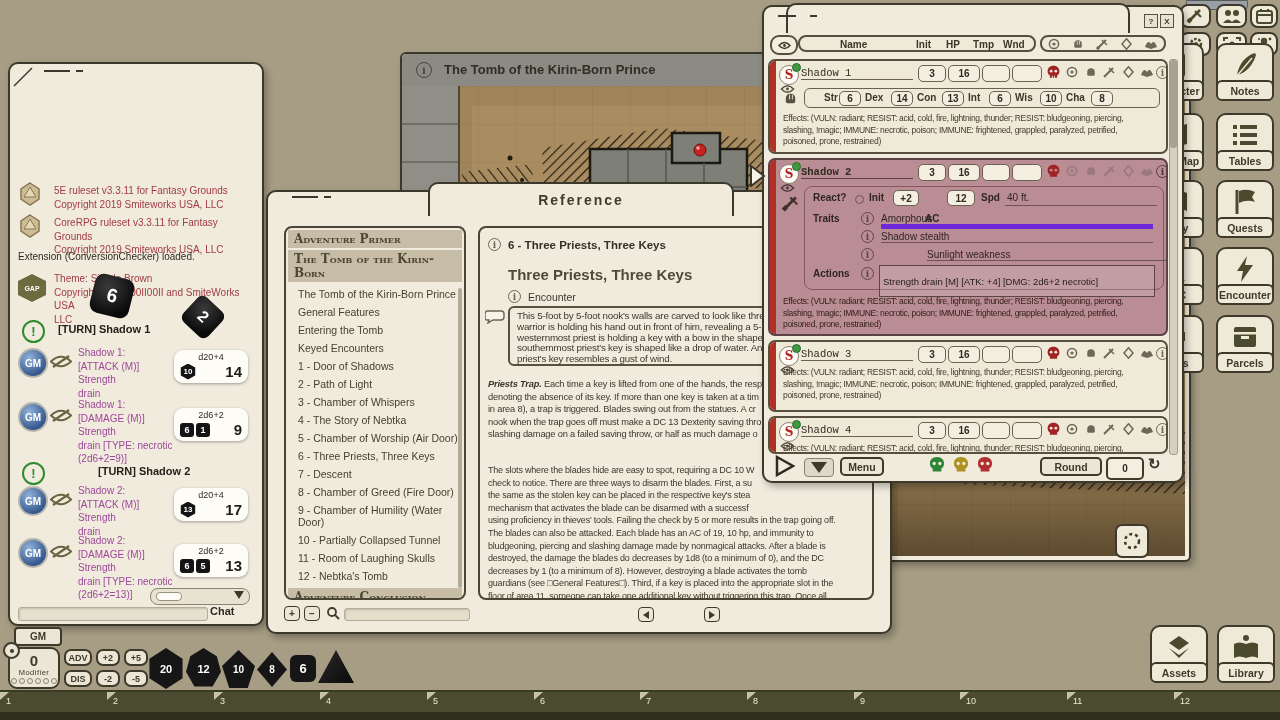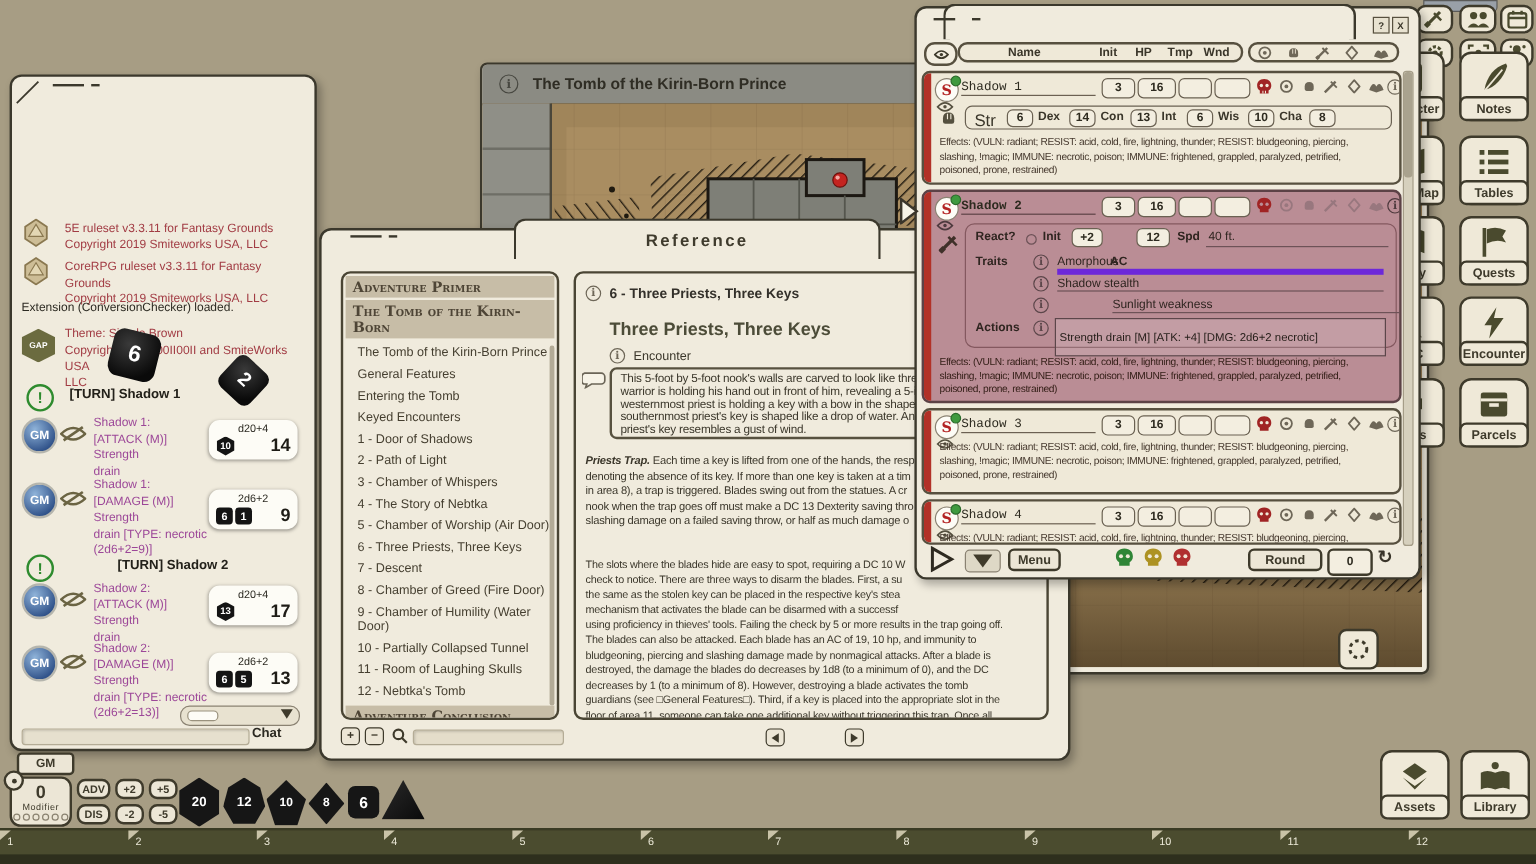--- a/index.html
+++ b/index.html
@@ -590,21 +590,21 @@
           </svg>
       </div>
       <span class="info-i abs" style="left:386px;top:5px;">i</span>
 
       <svg class="abs" style="left:13px;top:30px;color:#55503f;" width="15" height="15" viewBox="0 0 16 16">
           <path d="M3 8 q0 -5 5 -5 q5 0 5 5 v3 q0 2 -2 2 h-6 q-2 0 -2 -2z" fill="currentColor"></path>
           <line x1="7" y1="4" x2="7" y2="9" stroke="#efe9d8" stroke-width="1"></line>
           <line x1="10" y1="4" x2="10" y2="9" stroke="#efe9d8" stroke-width="1"></line>
         </svg>
       <div class="abs" style="left:34px;top:27px;width:356px;height:20px;border:1.5px solid #6a6152;border-radius:6px;box-sizing:border-box;">
-        <span class="abs" style="left:7px;top:3px;font-size:14px;font-weight:normal;">Str</span>
+        <span class="abs" style="left:19px;top:3px;font-size:10px;font-weight:bold;">Str</span>
         <div class="vbox abs" style="left:34px;top:2px;width:20px;height:13px;">6</div>
         <span class="abs" style="left:60px;top:3px;font-size:10px;font-weight:bold;">Dex</span>
         <div class="vbox abs" style="left:86px;top:2px;width:20px;height:13px;">14</div>
         <span class="abs" style="left:112px;top:3px;font-size:10px;font-weight:bold;">Con</span>
         <div class="vbox abs" style="left:137px;top:2px;width:20px;height:13px;">13</div>
         <span class="abs" style="left:163px;top:3px;font-size:10px;font-weight:bold;">Int</span>
         <div class="vbox abs" style="left:184px;top:2px;width:20px;height:13px;">6</div>
         <span class="abs" style="left:210px;top:3px;font-size:10px;font-weight:bold;">Wis</span>
         <div class="vbox abs" style="left:235px;top:2px;width:20px;height:13px;">10</div>
         <span class="abs" style="left:261px;top:3px;font-size:10px;font-weight:bold;">Cha</span>

